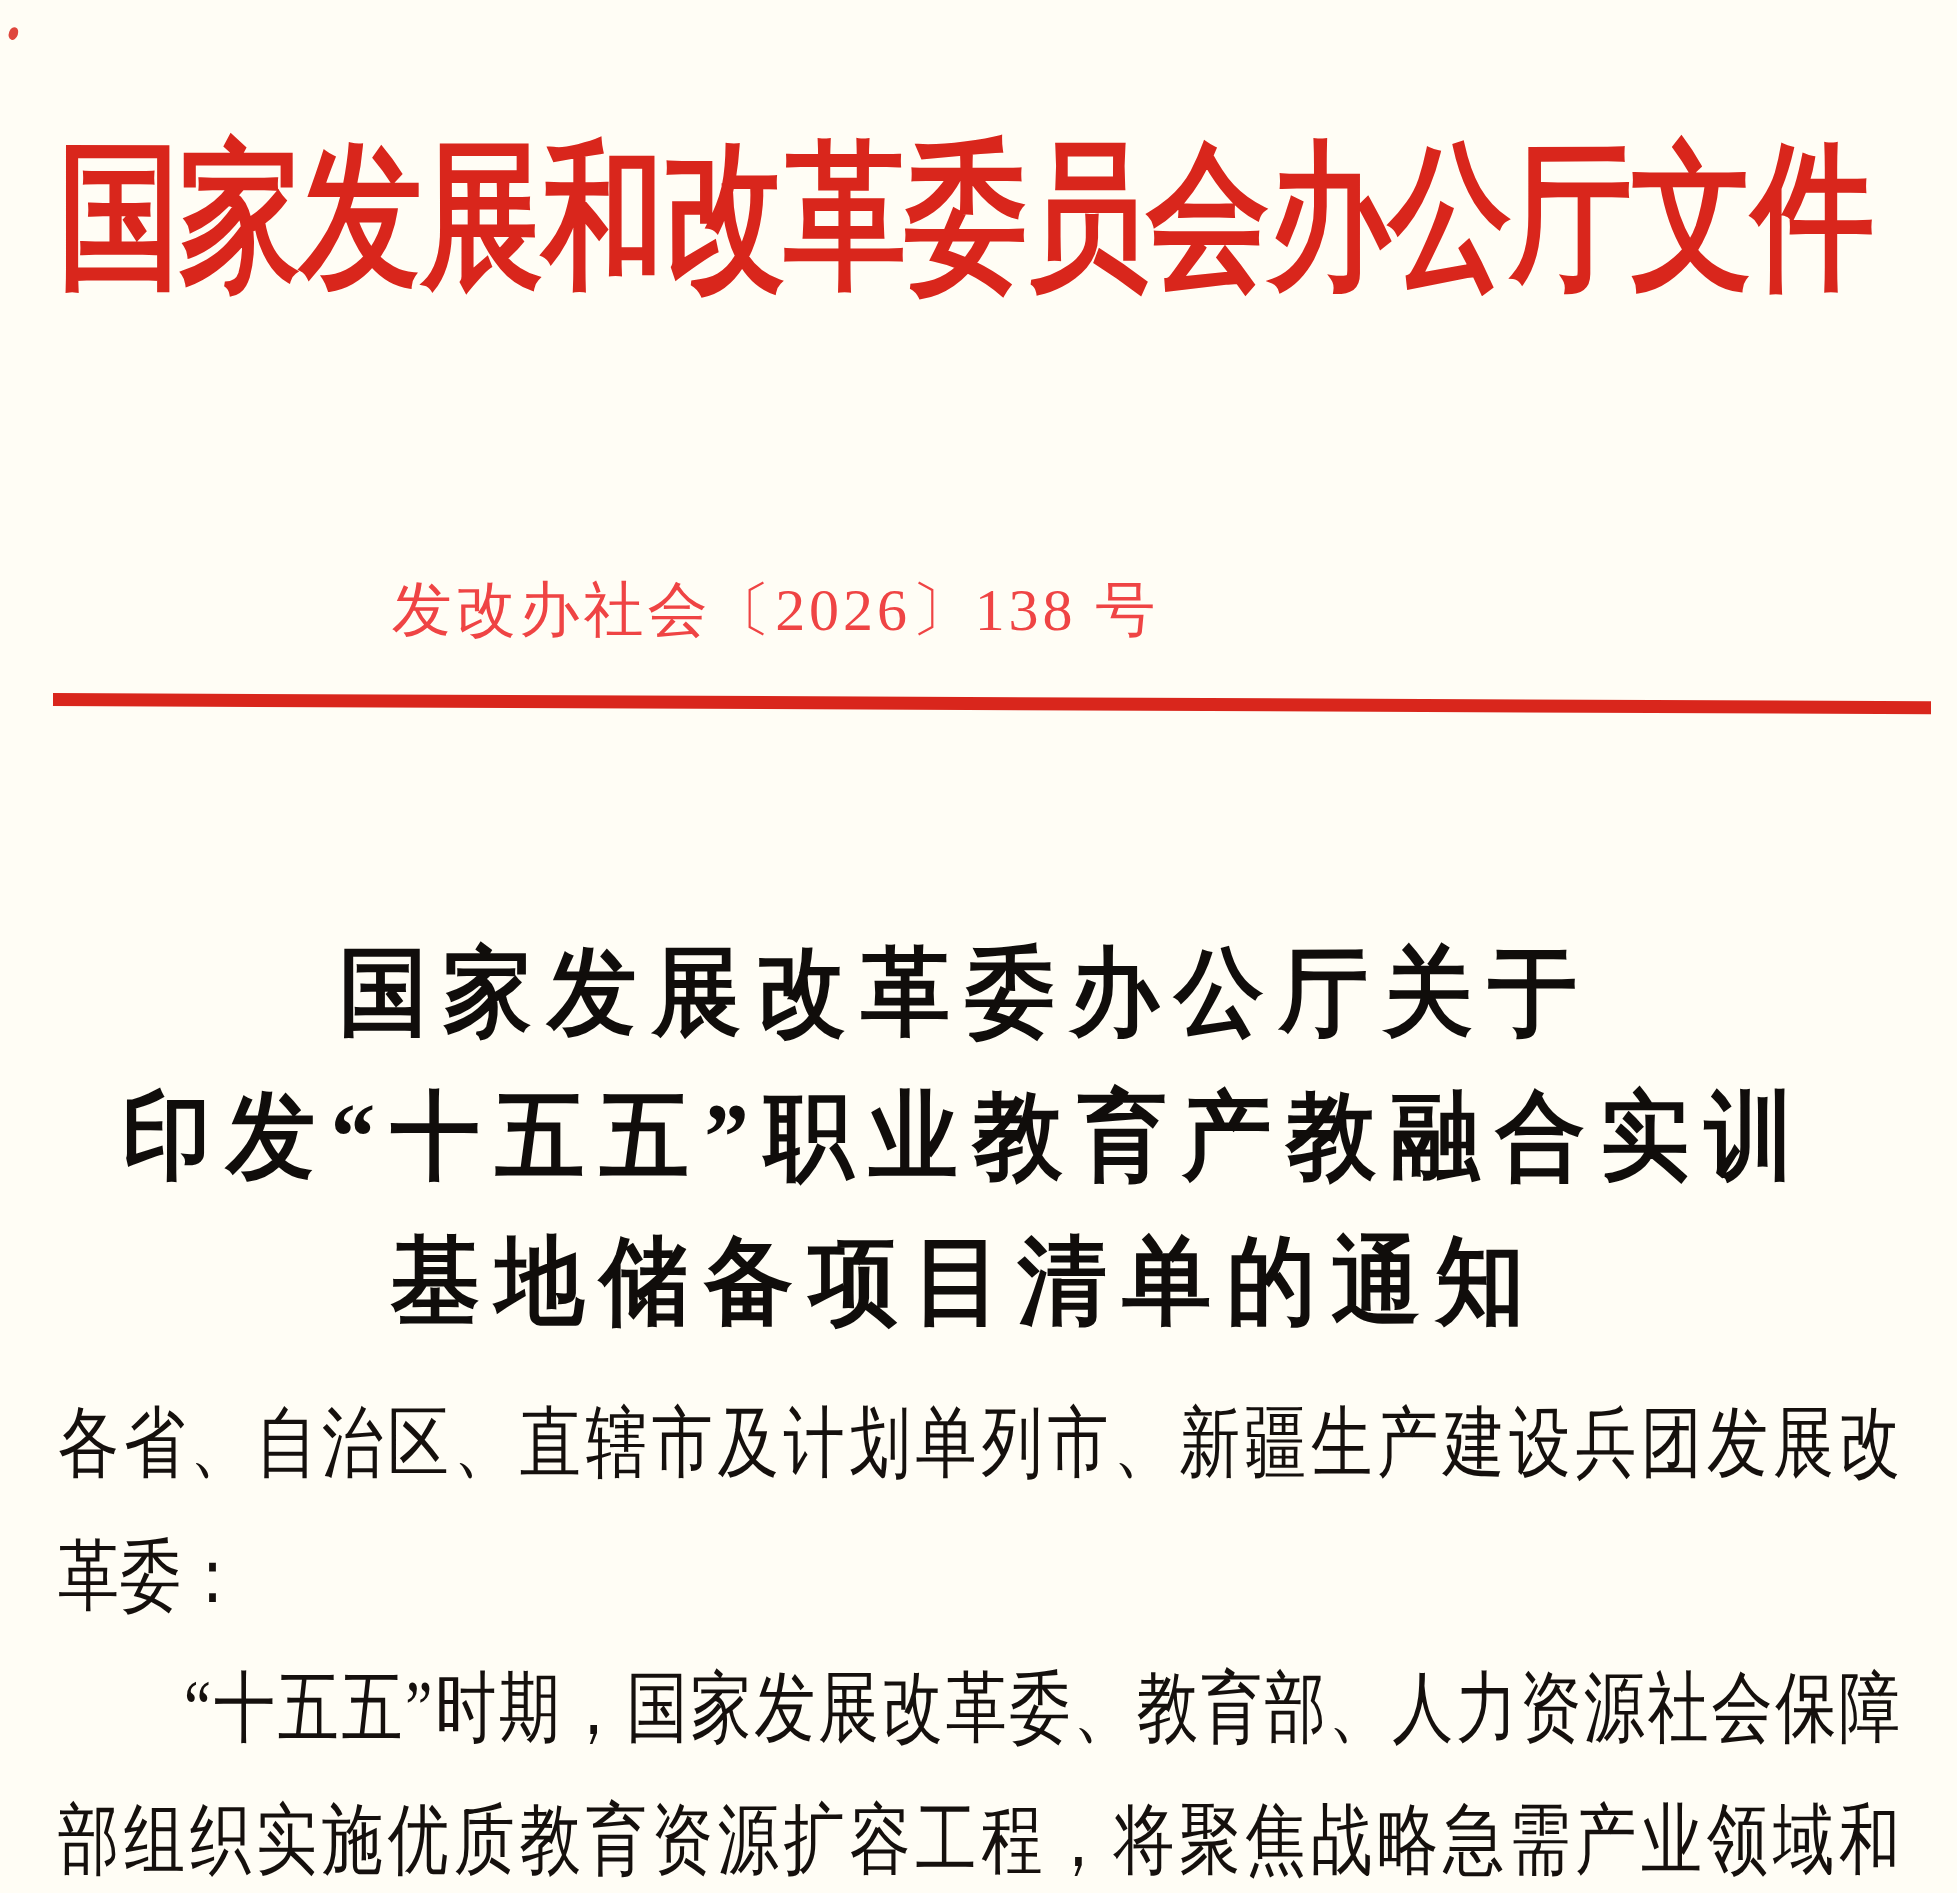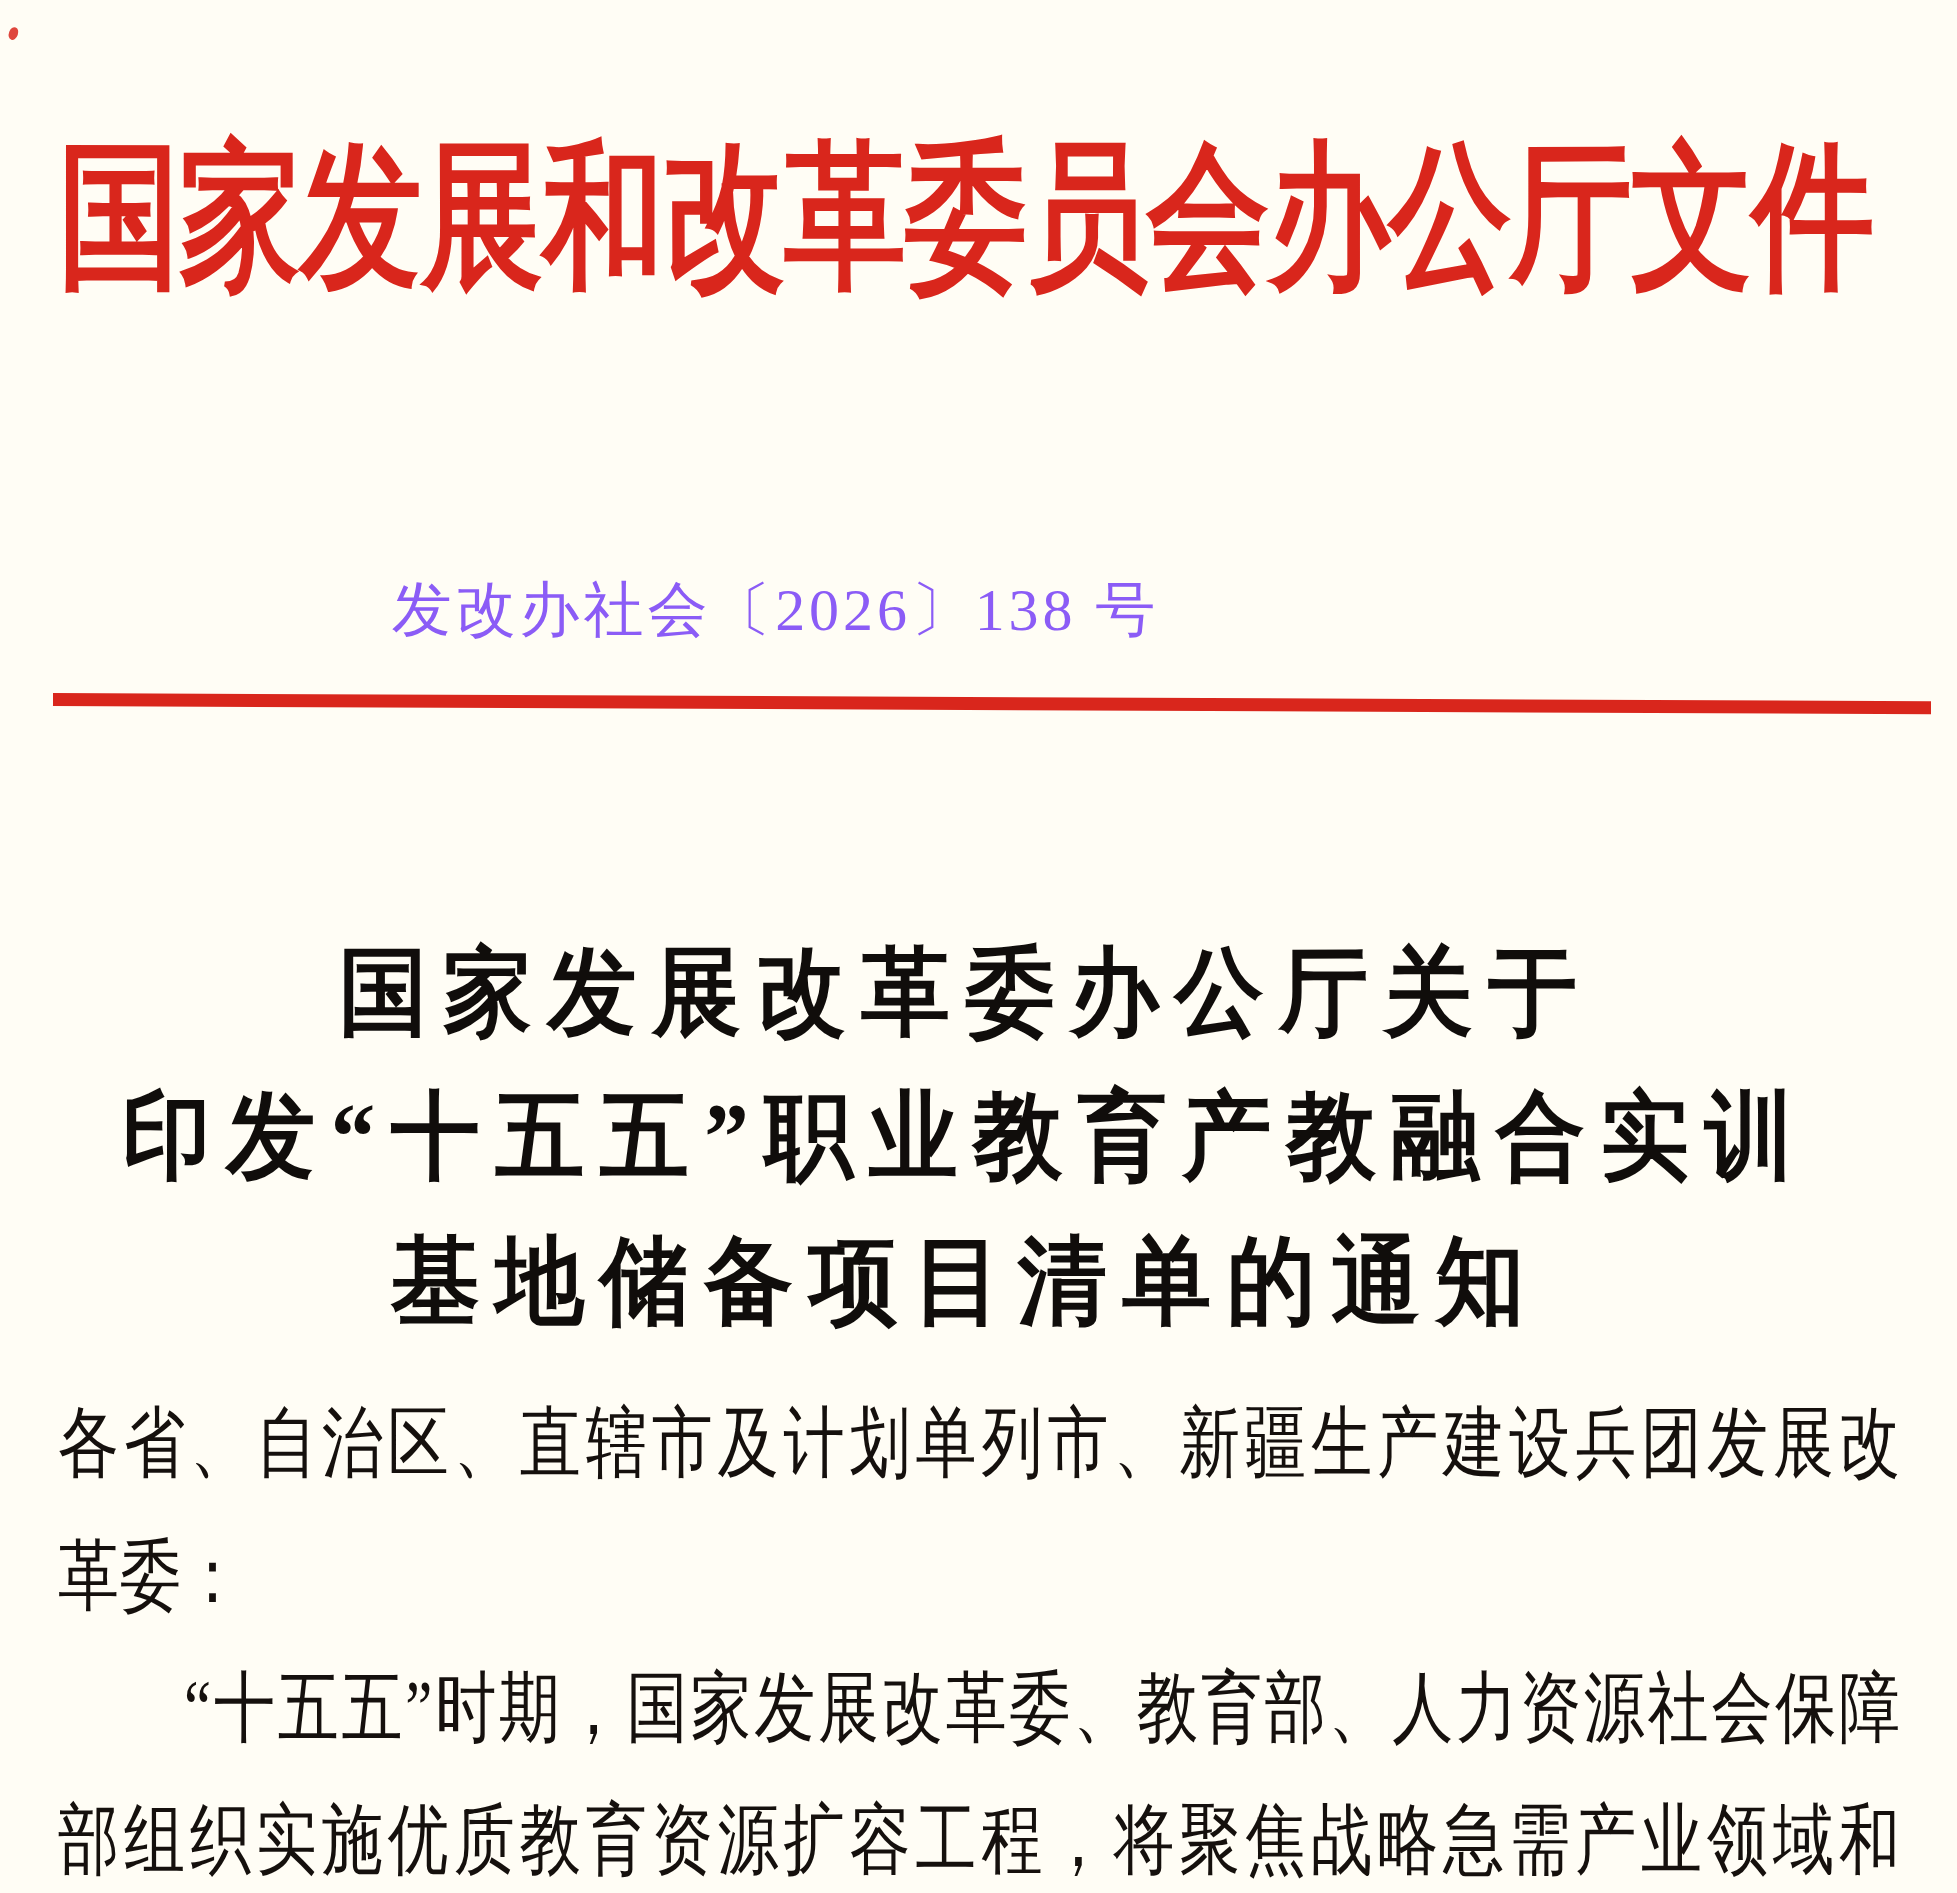--- a/index.html
+++ b/index.html
@@ -40,21 +40,21 @@
     white-space:nowrap;
   }
   .ref-number-wrap{
     position:absolute;top:574px;left:0;width:100%;
     text-align:center;
     transform:translateX(-190px);
   }
   .ref-number{
     font-size:60px;line-height:1.2;
     letter-spacing:3.9px;
-    color:#8b5cf6;
+    color:#ef4444;
     white-space:nowrap;
     font-family:Liberation Serif, serif;
   }
   .red-divider{
     position:absolute;top:693px;left:53px;
     width:1881px;height:12.6px;
     background:var(--accent);
     transform:rotate(0.25deg);
     transform-origin:left center;
   }

